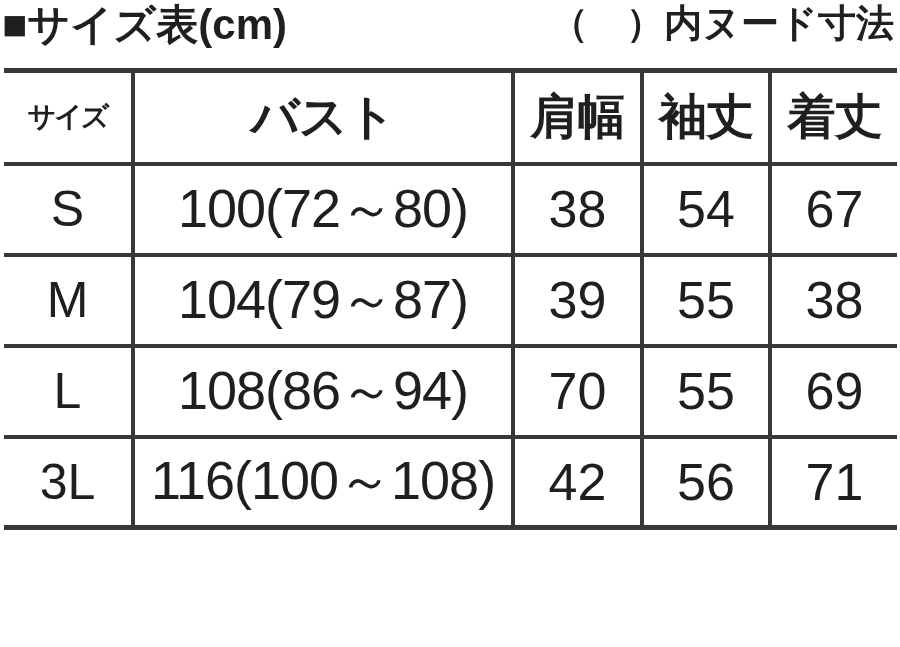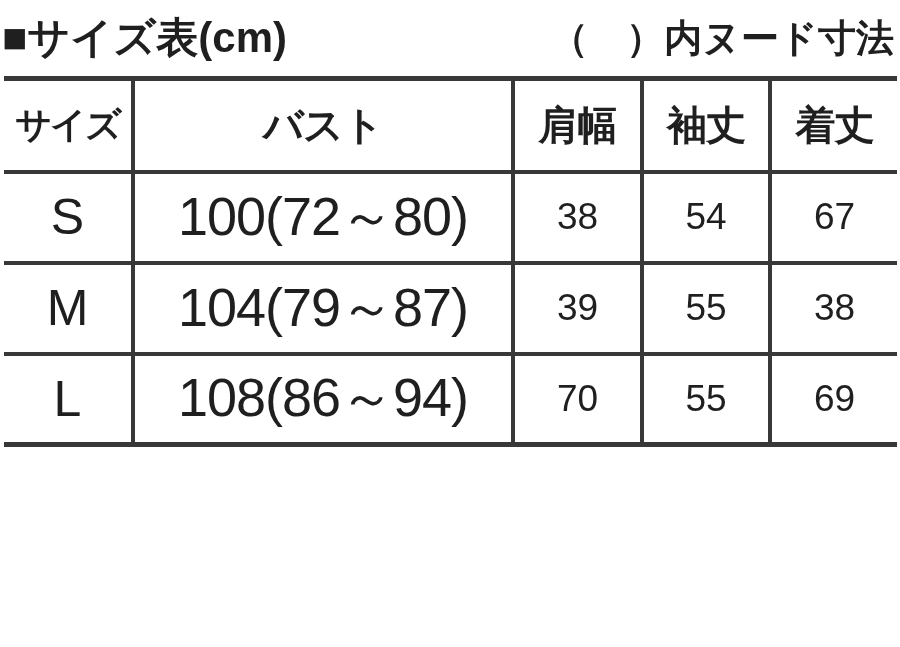--- a/index.html
+++ b/index.html
@@ -13,22 +13,22 @@
     color: #1f1f1f;
   }
   .page {
     width: 900px;
     height: 647px;
     box-sizing: border-box;
   }
   .title-row {
     display: flex;
     justify-content: space-between;
-    align-items: center;
-    height: 76px;
+    align-items: flex-start;
+    height: 68px;
     box-sizing: border-box;
     padding: 4px 6px 4px 2px;
     border-radius: 18px;
   }
   .title {
     font-size: 42px;
     font-weight: bold;
     letter-spacing: 0px;
     line-height: 1;
     white-space: nowrap;
@@ -60,27 +60,27 @@
     overflow: hidden;
   }
   table.size-table th:last-child,
   table.size-table td:last-child {
     border-right: none;
   }
   thead tr { height: 93px; }
   tbody tr { height: 91px; }
   th {
     font-weight: 600;
-    font-size: 40px;
+    font-size: 48px;
     letter-spacing: -1px;
   }
-  th.col-size { font-size: 36px; letter-spacing: -2px; }
+  th.col-size { font-size: 28px; letter-spacing: -2px; }
   td {
     font-weight: normal;
-    font-size: 37px;
+    font-size: 52px;
   }
   td.cell-size { font-size: 50px; }
   td.cell-bust { font-size: 54px; letter-spacing: -1px; }
 </style>
 </head>
 <body>
 
 <div class="page">
 
   <div class="title-row">
@@ -120,16 +120,23 @@
         <td>55</td>
         <td>38</td>
       </tr>
       <tr>
         <td class="cell-size">L</td>
         <td class="cell-bust">108(86～94)</td>
         <td>70</td>
         <td>55</td>
         <td>69</td>
       </tr>
+      <tr>
+        <td class="cell-size">3L</td>
+        <td class="cell-bust">116(100～108)</td>
+        <td>42</td>
+        <td>56</td>
+        <td>71</td>
+      </tr>
     </tbody>
   </table>
 
 </div>
 
 </body></html>

